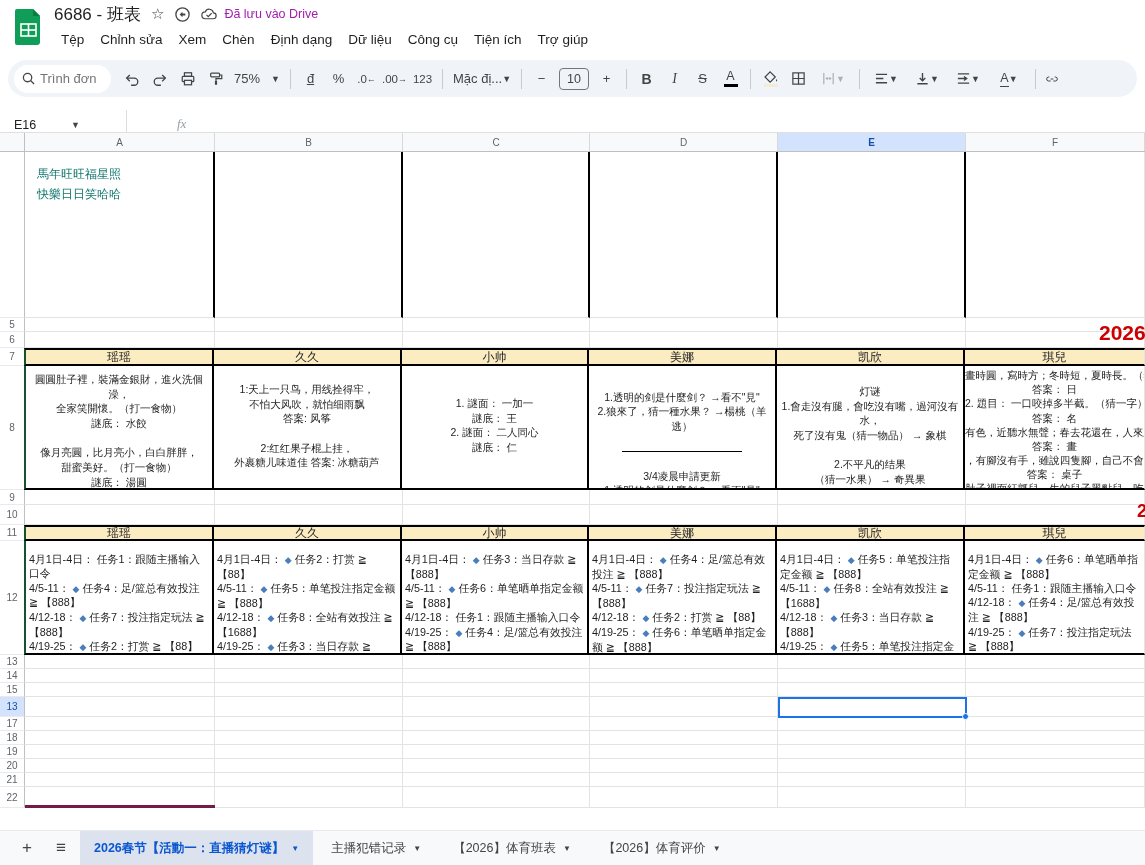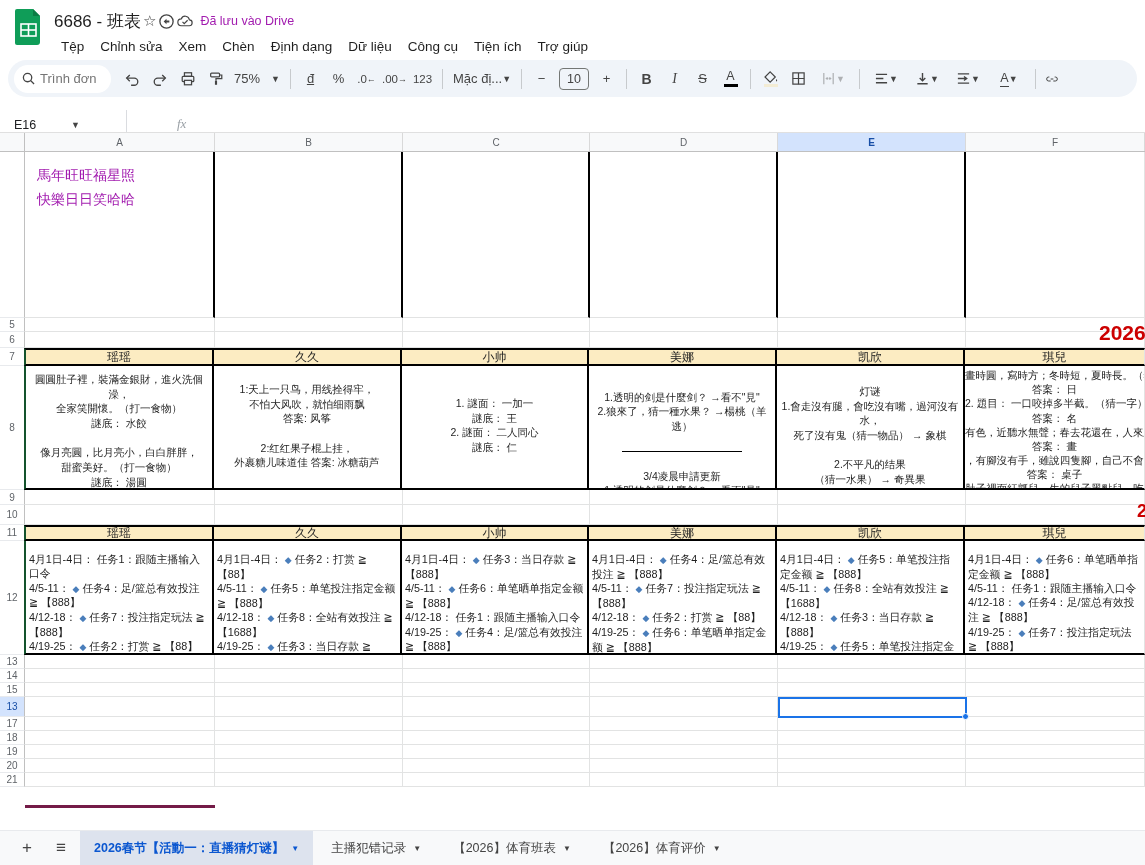--- a/index.html
+++ b/index.html
@@ -4,21 +4,21 @@
 <style>
   * { box-sizing: border-box; margin: 0; padding: 0; }
   html,body { background:#fff; }
   body { font-family: "Liberation Sans", "DejaVu Sans", sans-serif; color:#202124; }
   .app { position:relative; width:1145px; height:865px; background:#fff; overflow:hidden; }
 
   
   .titlebar { position:absolute; top:0; left:0; width:100%; height:56px; background:#fff; display:flex; align-items:flex-start; }
   .logo { width:27px; height:36px; margin:9px 12px 0 15px; }
   .tb-right { display:flex; flex-direction:column; }
-  .title-row { display:flex; align-items:center; height:26px; margin-top:8px; gap:2px; }
+  .title-row { display:flex; align-items:center; height:26px; margin-top:1px; gap:10px; }
   .doc-title { font-size:17px; color:#1f1f1f; }
   .star { font-size:15px; color:#444; }
   .mini-ic { width:17px; height:17px; }
   .saved { font-size:12.5px; color:#a21caf; display:flex; align-items:center; gap:6px; }
   .menu-row { display:flex; gap:2px; height:24px; align-items:center; }
   .menu-item { font-size:13.5px; color:#1f1f1f; padding:2px 7px; border-radius:4px; cursor:pointer; }
 
   
   .toolbar { position:absolute; top:60px; left:8px; width:1129px; height:37px; background:#f0f4f9; border-radius:20px; display:flex; align-items:center; padding:0 6px; gap:1px; overflow:hidden; }
   .tool { min-width:27px; height:27px; display:flex; align-items:center; justify-content:center; border-radius:4px; color:#444; font-size:13px; }
@@ -56,21 +56,21 @@
   .rnum { width:25px; font-size:10px; color:#5f6368; display:flex; align-items:center; justify-content:center; border-right:1px solid #c0c0c0; border-bottom:1px solid #e8eaed; background:#fff; flex:none; }
   .rnum.sel { background:#d3e3fd; color:#174ea6; }
   .cell { border-right:1px solid #e2e3e3; border-bottom:1px solid #e2e3e3; overflow:hidden; }
   .wA{width:190px;flex:none}.wB{width:188px;flex:none}.wC{width:187px;flex:none}.wD{width:188px;flex:none}.wE{width:188px;flex:none}.wF{flex:1 1 auto;min-width:0}
   .h166{height:166px}.h14{height:14px}.h15{height:15px}.h16{height:16px}.h18{height:18px}.h20{height:20px}.h21{height:21px}.h114{height:114px}.h124{height:124px}
   .bk { border-right:2px solid #000; }
   .bkl { border-left:2px solid #14532d; margin-left:-1px; }
   .btb { border-top:2px solid #000; border-bottom:2px solid #000 !important; }
   .bbb { border-bottom:2px solid #000 !important; }
   .namecell { background:#fcecc2; font-size:12px; color:#1f1f1f; display:flex; align-items:center; justify-content:center; }
-  .banner { font-size:14px; line-height:1.7; padding:12px 0 0 12px; white-space:pre-line; color:#a21caf; }
+  .banner { font-size:12px; line-height:1.7; padding:12px 0 0 12px; white-space:pre-line; color:#0f766e; }
   .riddle { font-size:10.5px; line-height:1.4; text-align:center; white-space:pre-line; padding-top:6px; color:#1f1f1f; }
   .riddle.tight { padding-top:2px; line-height:1.35; }
   .riddle.preclip { white-space:pre; }
   .rid-hr { width:120px; border-top:1.5px solid #000; margin:4px auto 3px auto; }
   .tasks { font-size:10.8px; line-height:1.32; text-align:left; white-space:pre-line; padding:11px 3px; color:#1f1f1f; }
   .dia { color:#4a7ebb; font-size:9px; }
   .overlay { position:absolute; pointer-events:none; }
   .yearlabel { top:186px; right:0; width:46px; height:30px; overflow:hidden; color:#cc0000; font-weight:bold; font-size:21px; white-space:nowrap; }
   .yearlabel2 { top:368px; right:0; width:8px; height:24px; overflow:hidden; color:#cc0000; font-weight:bold; font-size:18px; white-space:nowrap; }
   .selbox { top:564px; left:778px; width:189px; height:21px; border:2px solid #1a73e8; }
@@ -516,20 +516,29 @@
     <div class="grow">
       <div class="rnum h14">21</div>
       <div class="cell wA h14"></div>
         <div class="cell wB h14"></div>
         <div class="cell wC h14"></div>
         <div class="cell wD h14"></div>
         <div class="cell wE h14"></div>
         <div class="cell wF h14"></div>
     </div>
 
+    <div class="grow">
+      <div class="rnum h21">22</div>
+      <div class="cell wA h21"></div>
+        <div class="cell wB h21"></div>
+        <div class="cell wC h21"></div>
+        <div class="cell wD h21"></div>
+        <div class="cell wE h21"></div>
+        <div class="cell wF h21"></div>
+    </div>
 
     <div class="overlay yearlabel">2026春</div>
     <div class="overlay yearlabel2">2026</div>
     <div class="overlay selbox">
       <div class="selhandle"></div>
     </div>
     <div class="overlay purpleline"></div>
   </div>
 
   <div class="tabbar">

